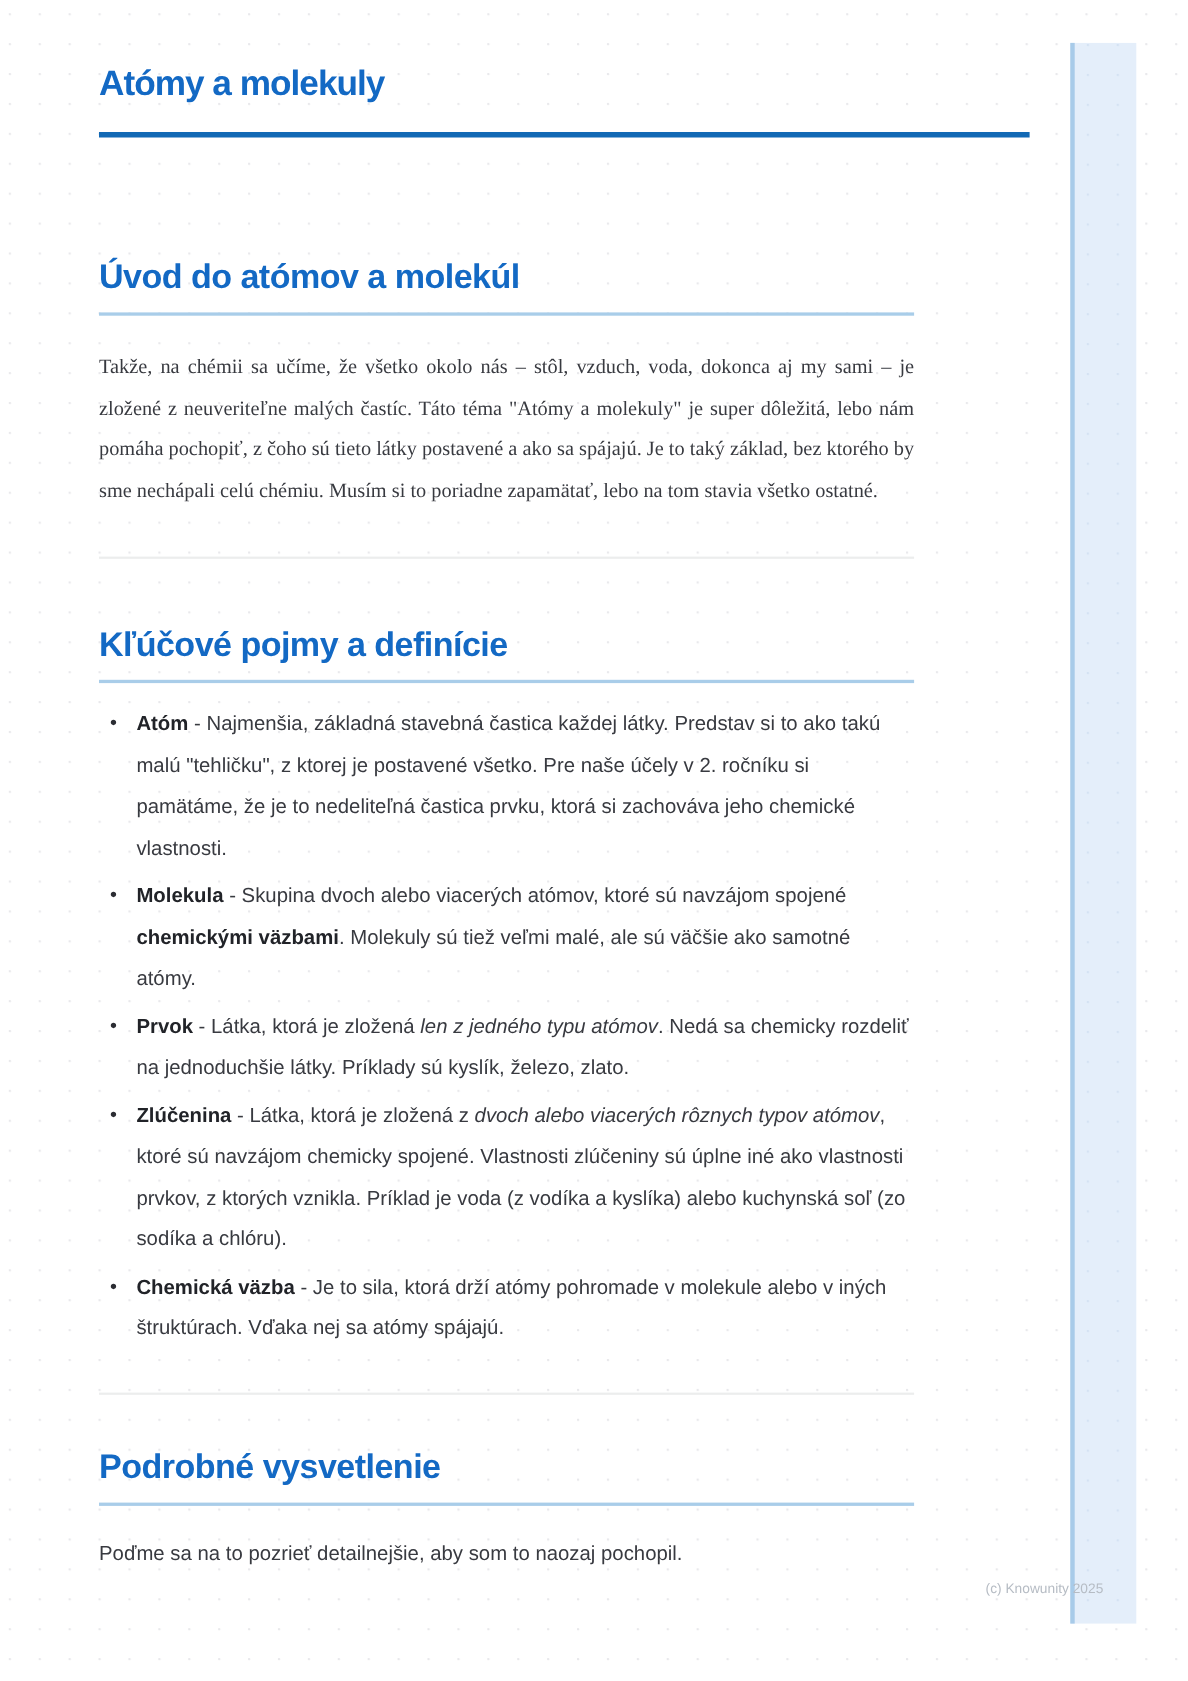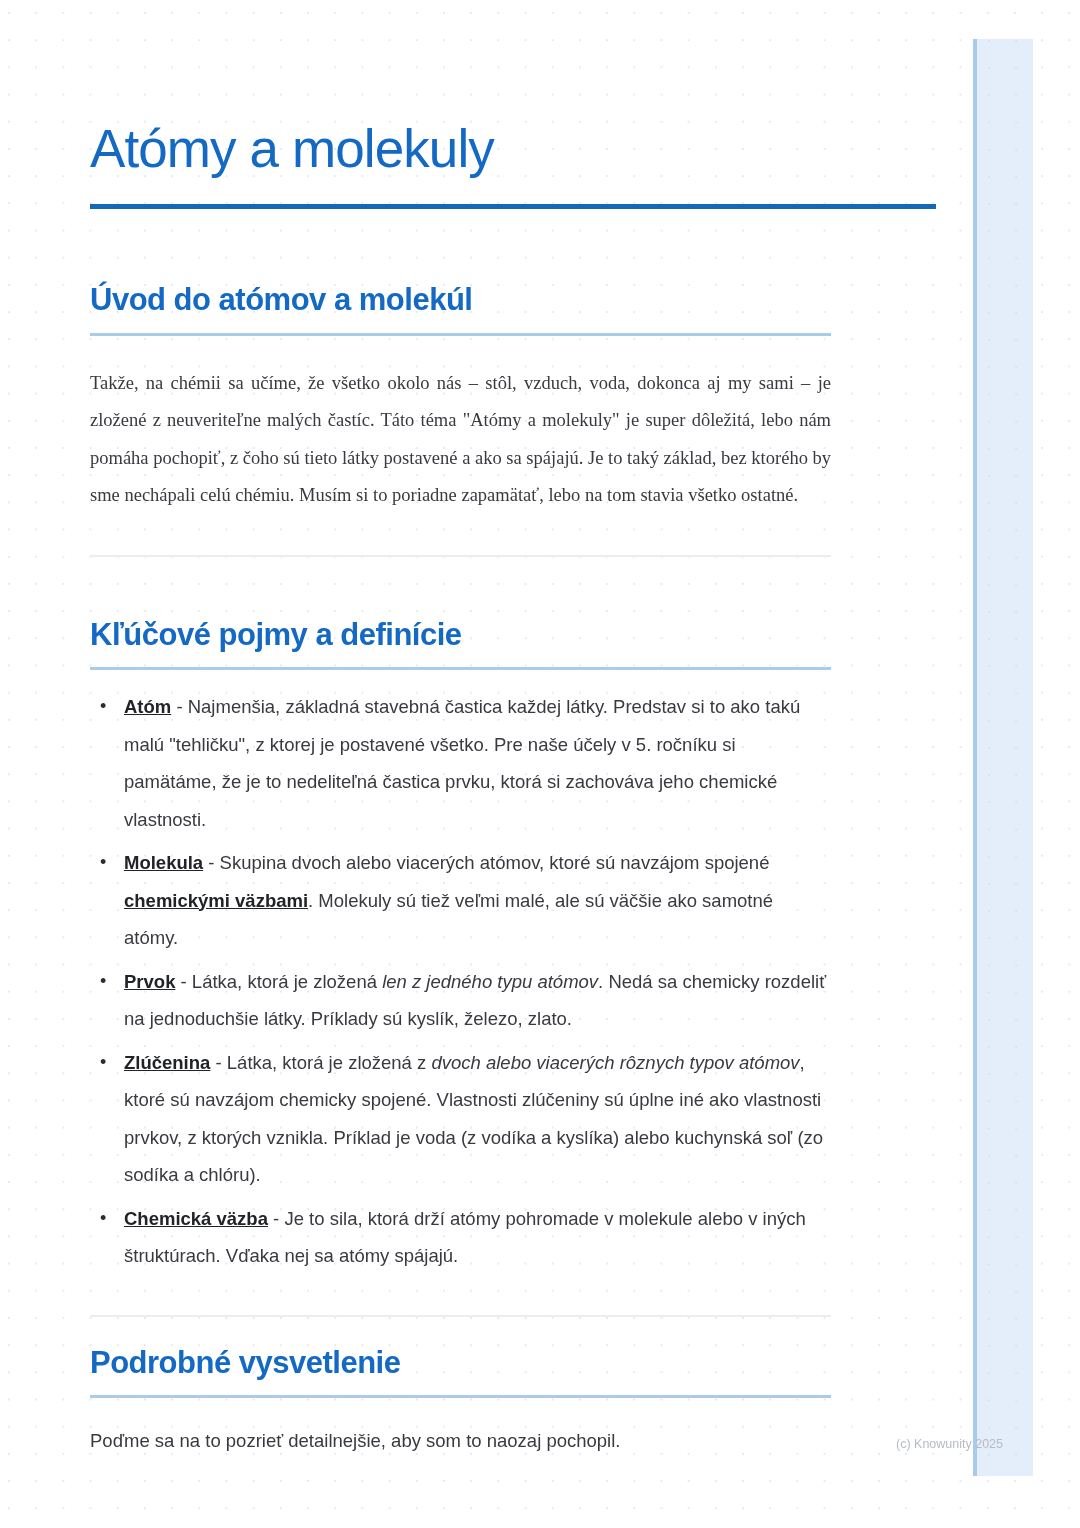--- a/index.html
+++ b/index.html
@@ -41,27 +41,27 @@
 
   
   #content {
     position: absolute;
     left: 90px;
     top: 0;
     width: 846px;
   }
 
   h1.doc-title {
-    font-size: 53px;
+    font-size: 32px;
     line-height: 1.12;
-    font-weight: normal;
+    font-weight: bold;
     color: #1369c4;
     letter-spacing: -0.9px;
     margin: 0;
-    padding-top: 119px;
+    padding-top: 58px;
   }
 
   .title-rule {
     height: 5px;
     background: #1269b5;
     margin-top: 26px;
     width: 846px;
   }
 
   h2.sec-title {
@@ -77,23 +77,23 @@
     height: 3px;
     background: #a9cde9;
     width: 741px;
     margin-top: 15px;
   }
 
   .section {
     margin-top: 0;
   }
 
-  .sec-gap-1 { padding-top: 73px; }
+  .sec-gap-1 { padding-top: 73px; margin-top: 36px; }
   .sec-gap-2 { padding-top: 60px; }
-  .sec-gap-3 { padding-top: 28px; }
+  .sec-gap-3 { padding-top: 48px; }
 
   p.body {
     font-size: 18.5px;
     line-height: 37.5px;
     color: #383a40;
     margin: 0;
     width: 741px;
   }
 
   p.justify {
@@ -138,21 +138,20 @@
     left: 10px;
     top: 0;
     line-height: 37.5px;
     font-size: 18px;
     color: #2b2d33;
   }
 
   ul.terms b {
     font-weight: bold;
     color: #212328;
-    text-decoration: underline;
   }
 
   ul.terms i {
     font-style: italic;
   }
 
   .footer-mark {
     position: absolute;
     left: 896px;
     top: 1437px;
@@ -179,21 +178,21 @@
       <div class="sec-rule"></div>
       <p class="body justify intro-para">Takže, na chémii sa učíme, že všetko okolo nás – stôl, vzduch, voda, dokonca aj my sami – je zložené z neuveriteľne malých častíc. Táto téma "Atómy a molekuly" je super dôležitá, lebo nám pomáha pochopiť, z čoho sú tieto látky postavené a ako sa spájajú. Je to taký základ, bez ktorého by sme nechápali celú chémiu. Musím si to poriadne zapamätať, lebo na tom stavia všetko ostatné.</p>
       <div class="hr-light"></div>
     </div>
 
     <div class="section sec-gap-2">
       <h2 class="sec-title">Kľúčové pojmy a definície</h2>
       <div class="sec-rule"></div>
 
       <ul class="terms" id="terms-list">
-          <li><span class="bullet">•</span><b>Atóm</b><span> - Najmenšia, základná stavebná častica každej látky. Predstav si to ako takú malú "tehličku", z ktorej je postavené všetko. Pre naše účely v 5. ročníku si pamätáme, že je to nedeliteľná častica prvku, ktorá si zachováva jeho chemické vlastnosti.</span></li>
+          <li><span class="bullet">•</span><b>Atóm</b><span> - Najmenšia, základná stavebná častica každej látky. Predstav si to ako takú malú "tehličku", z ktorej je postavené všetko. Pre naše účely v 2. ročníku si pamätáme, že je to nedeliteľná častica prvku, ktorá si zachováva jeho chemické vlastnosti.</span></li>
           <li><span class="bullet">•</span><b>Molekula</b><span> - Skupina dvoch alebo viacerých atómov, ktoré sú navzájom spojené </span><b>chemickými väzbami</b><span>. Molekuly sú tiež veľmi malé, ale sú väčšie ako samotné atómy.</span></li>
           <li><span class="bullet">•</span><b>Prvok</b><span> - Látka, ktorá je zložená </span><i>len z jedného typu atómov</i><span>. Nedá sa chemicky rozdeliť na jednoduchšie látky. Príklady sú kyslík, železo, zlato.</span></li>
           <li><span class="bullet">•</span><b>Zlúčenina</b><span> - Látka, ktorá je zložená z </span><i>dvoch alebo viacerých rôznych typov atómov</i><span>, ktoré sú navzájom chemicky spojené. Vlastnosti zlúčeniny sú úplne iné ako vlastnosti prvkov, z ktorých vznikla. Príklad je voda (z vodíka a kyslíka) alebo kuchynská soľ (zo sodíka a chlóru).</span></li>
           <li><span class="bullet">•</span><b>Chemická väzba</b><span> - Je to sila, ktorá drží atómy pohromade v molekule alebo v iných štruktúrach. Vďaka nej sa atómy spájajú.</span></li>
         </ul>
 
       <div class="hr-light"></div>
     </div>
 
     <div class="section sec-gap-3">

